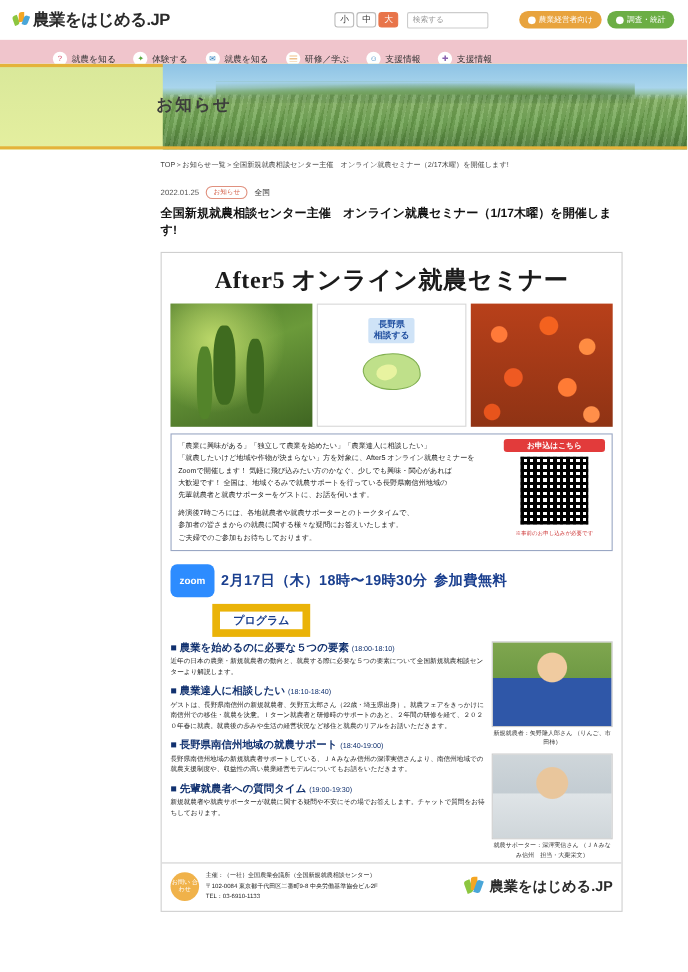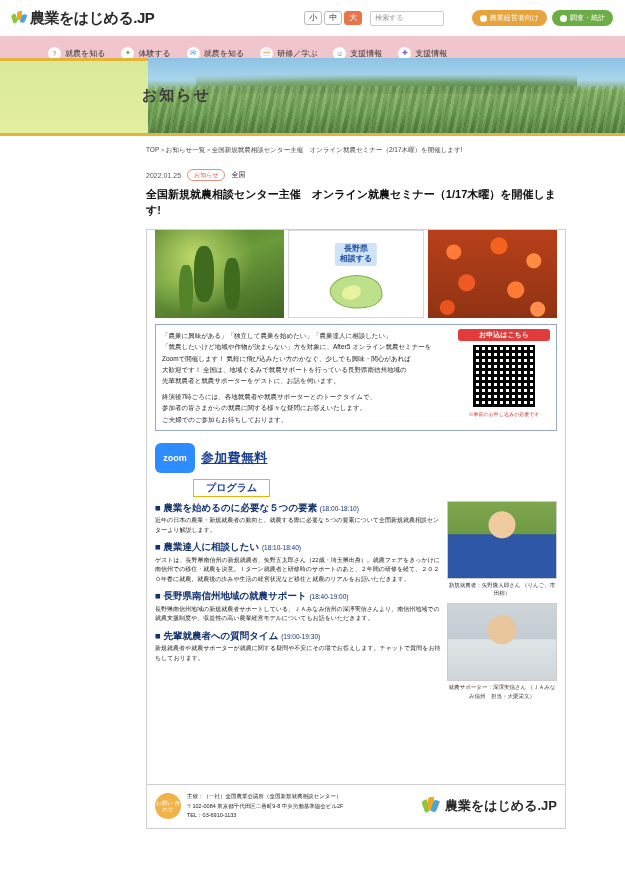--- a/index.html
+++ b/index.html
@@ -223,21 +223,21 @@
     font-weight: bold;
     color: #1b1b1b;
     letter-spacing: 0.5px;
     padding: 10px 0 6px;
     font-family: "Liberation Serif", serif;
   }
   .flyer-images {
     display: flex;
     gap: 4px;
     padding: 0 8px;
-    height: 88px;
+    height: 112px;
   }
   .img-cuke {
     flex: 1 1 32%;
     background:
       radial-gradient(circle at 30% 30%, #bcd86a 0%, rgba(188,216,106,0) 55%),
       linear-gradient(160deg, #4e7a2a 0%, #6b9a3a 40%, #3f6522 100%);
     position: relative;
   }
   .img-cuke::after {
     content:"";
@@ -352,26 +352,26 @@
     justify-content: center;
     font-weight: bold;
     flex: none;
   }
   .date-text {
     font-size: 13px;
     font-weight: bold;
     color: #1a3f8f;
     letter-spacing: 0.3px;
   }
-  .date-free { color: #1a3f8f; text-decoration: underline; }
+  .date-free { color: #1a3f8f; }
 
   .program-head {
     margin: 6px 0 0 46px;
     display: inline-block;
-    border: 1px solid #eab308;
+    border: 7px solid #eab308;
     color: #1a3f8f;
     font-size: 10px;
     font-weight: bold;
     padding: 1px 12px;
   }
 
   .prog-body {
     margin: 4px 8px 0;
     position: relative;
   }
@@ -524,20 +524,21 @@
 
   <div class="article">
     <div class="meta">
       <span>2022.01.25</span>
       <span class="tag">お知らせ</span>
       <span class="cat">全国</span>
     </div>
     <div class="article-title">全国新規就農相談センター主催　オンライン就農セミナー（1/17木曜）を開催します!</div>
 
     <div class="flyer">
+      <div class="flyer-title">After5 オンライン就農セミナー</div>
 
       <div class="flyer-images">
         <div class="img-cuke"></div>
         <div class="img-map">
           <div class="map-label">
             <span>長野県</span><br>
             <span>相談する</span>
           </div>
           <div class="map-shape"></div>
         </div>
@@ -557,20 +558,21 @@
 
         <div class="qr-box">
           <div class="qr-head">お申込はこちら</div>
           <div class="qr-code"></div>
           <div class="qr-note">※事前のお申し込みが必要です</div>
         </div>
       </div>
 
       <div class="datebar">
         <span class="zoom-logo">zoom</span>
+        <span class="date-text">2月17日（木）18時〜19時30分</span>
         <span class="date-text date-free">参加費無料</span>
       </div>
 
       <div class="program-head">プログラム</div>
 
       <div class="prog-body">
         <div class="photo-col">
           <div class="photo-card">
             <div class="ph ph1"></div>
             <div class="ph-cap">新規就農者：矢野隆人郎さん

